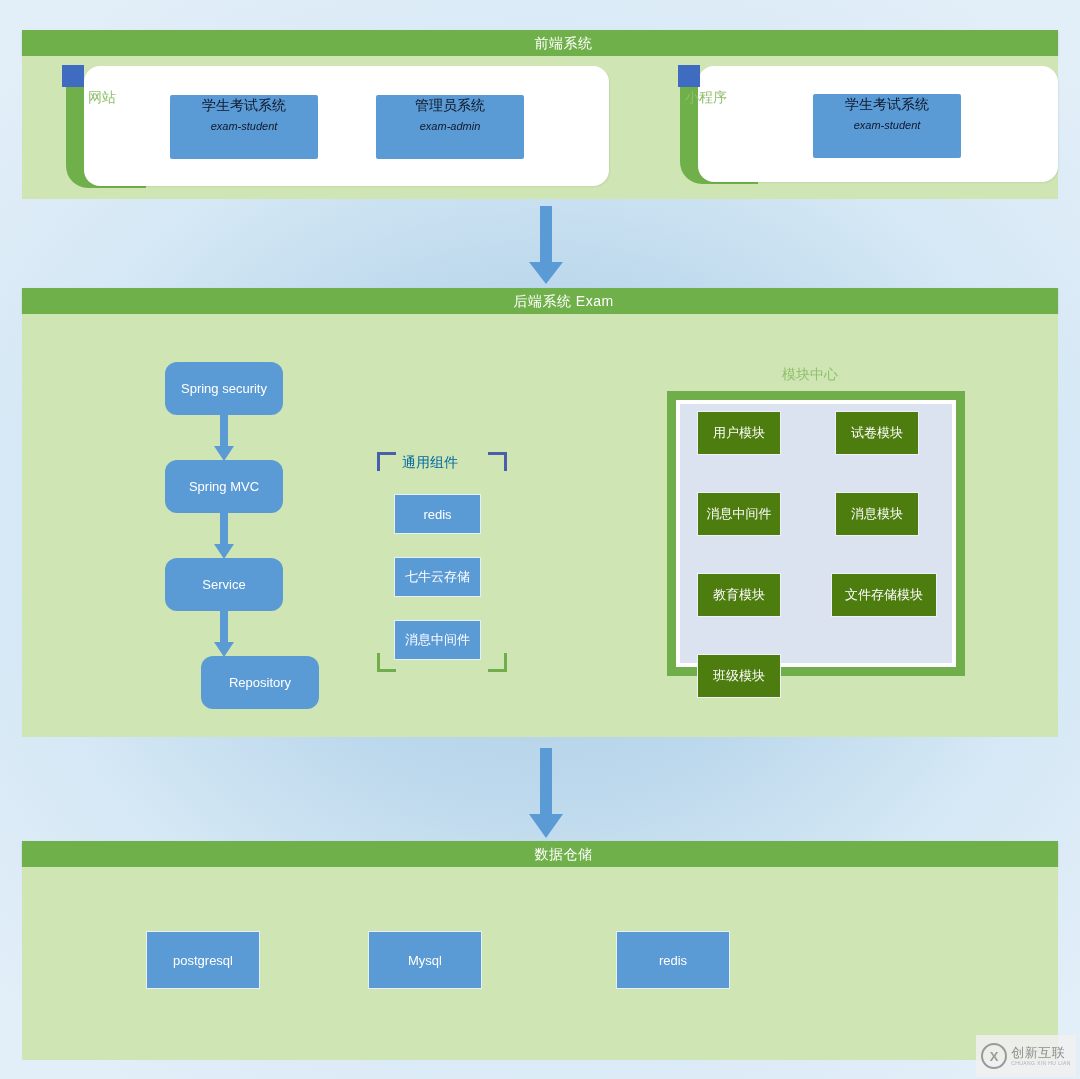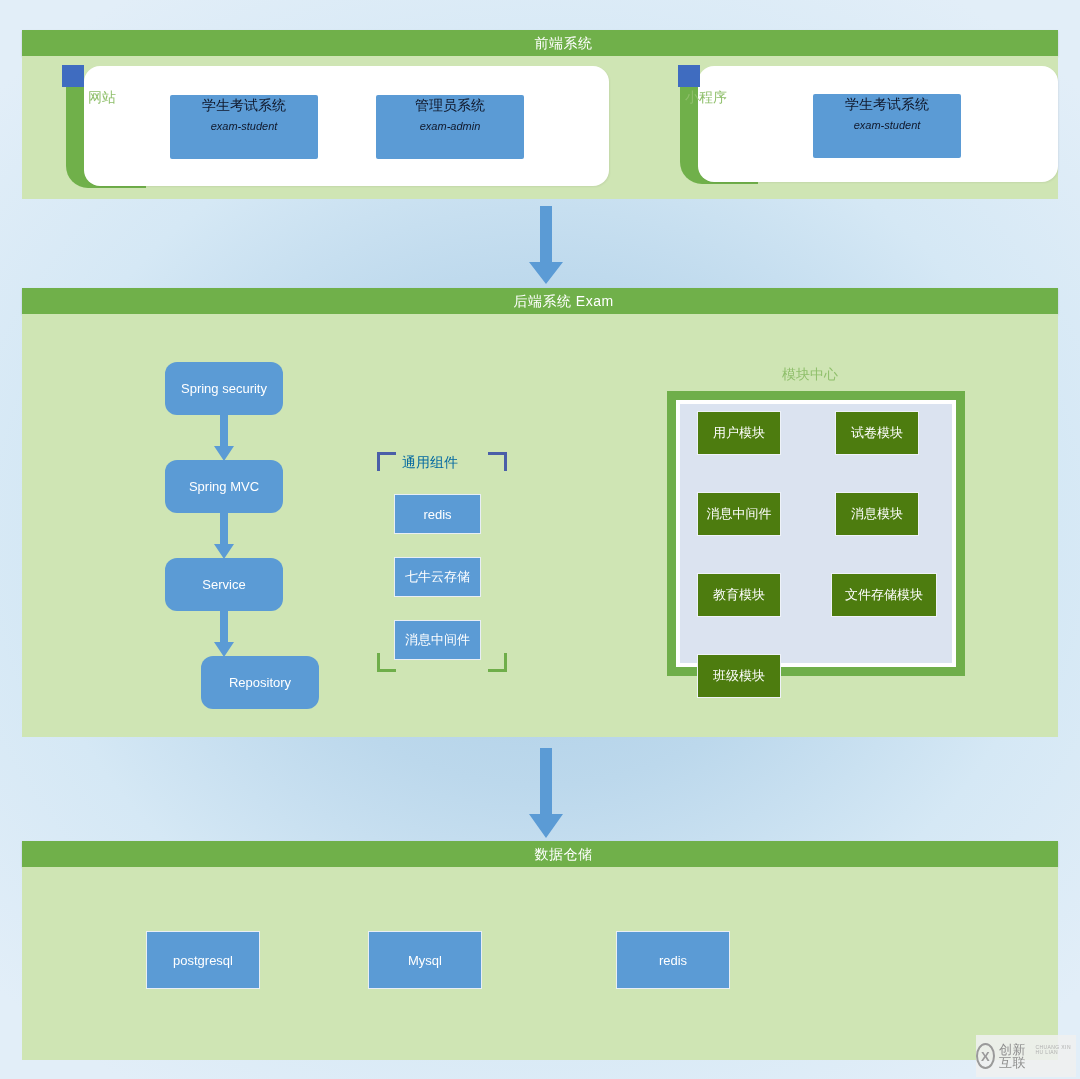--- a/index.html
+++ b/index.html
@@ -208,21 +208,21 @@
     width: 22px; height: 22px;
     border: 2px solid #9a9a9a;
     border-radius: 50%;
     color: #9a9a9a;
     font-size: 13px;
     display: flex;
     align-items: center;
     justify-content: center;
     font-weight: bold;
   }
-  #watermark .wm-text { display: flex; flex-direction: row; line-height: 1; }
+  #watermark .wm-text { display: flex; flex-direction: column; line-height: 1; }
   #watermark .wm-cn { color: #8e8e8e; font-size: 13px; letter-spacing: 0.5px; }
   #watermark .wm-en { color: #b0b0b0; font-size: 5px; letter-spacing: 0.4px; margin-top: 2px; }
 </style>
 </head>
 <body>
 
 <div id="canvas">
 
   <div class="section" id="sec-frontend">
     <div class="sec-header">前端系统</div>

